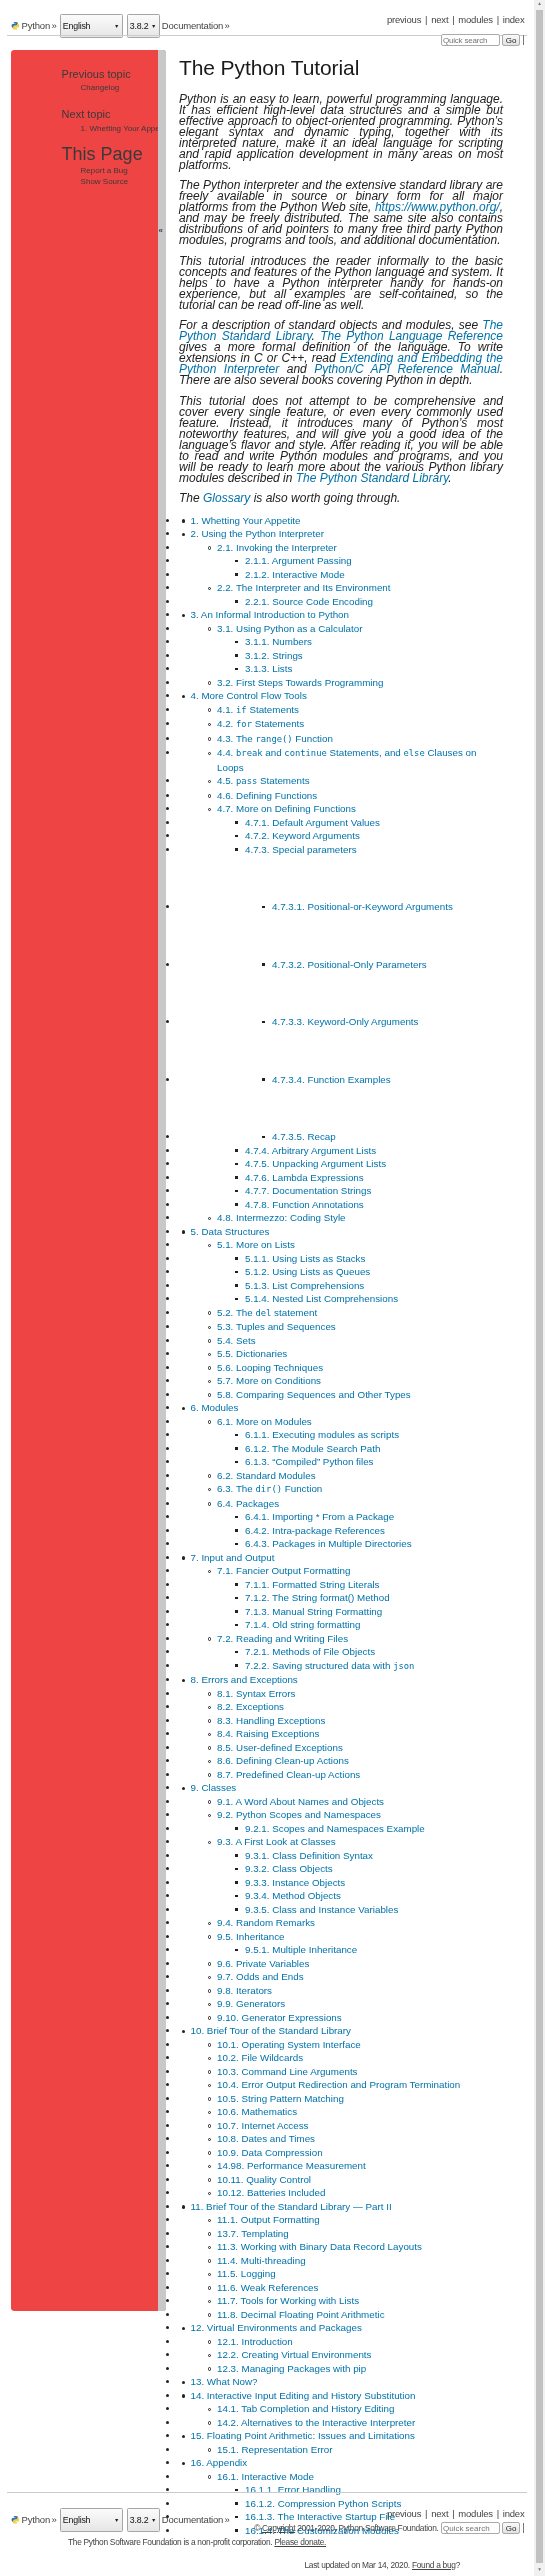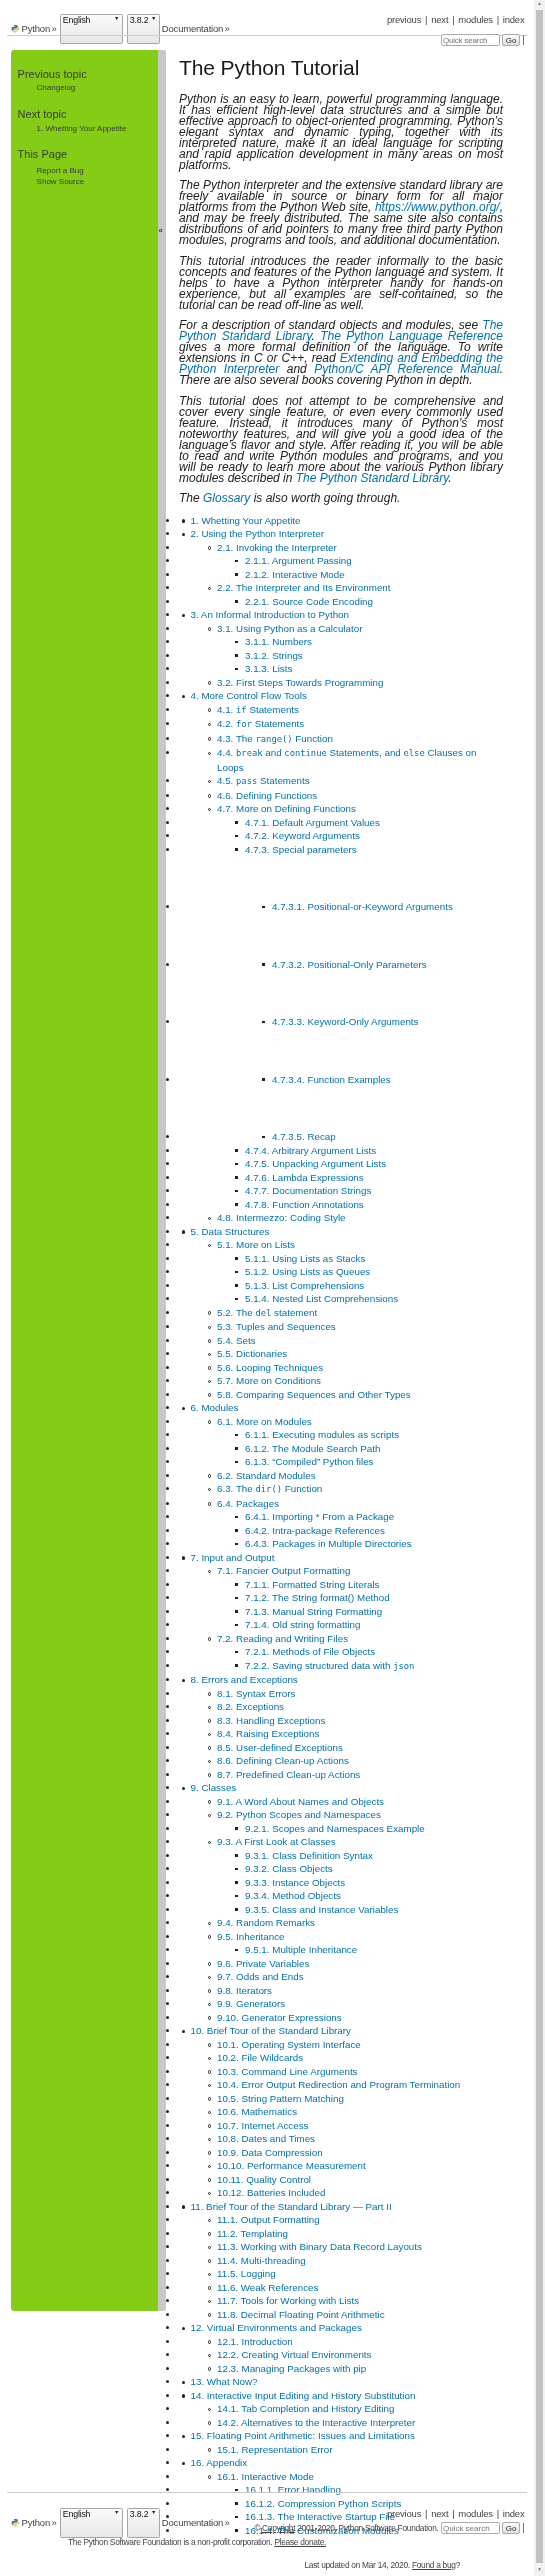--- a/index.html
+++ b/index.html
@@ -23,22 +23,22 @@
     margin: 0 6.8px;
     font-size: 9.5px;
     color: #444;
   }
   .related .left { position: absolute; left: 4px; top: 13.5px; display: flex; align-items: center; font-family: Liberation Sans, sans-serif; letter-spacing: -0.2px; }
   .related .right { position: absolute; right: 2.7px; top: 13.5px; font-family: "Liberation Sans", sans-serif; letter-spacing: -0.2px; }
   .related .right a, .related .left a { color: #444; }
   .related .sep { color: #444; margin: 0 1.4px; }
   .logo { width: 8.8px; height: 9.5px; display: inline-block; margin-right: 2px; position: relative; top: 0.7px; }
   .sel {
-    display: inline-flex; justify-content: space-between;
-    height: 30px; border: 0.7px solid #a6a6a6; border-radius: 1.4px;
+    display: inline-flex; align-items: center; justify-content: space-between;
+    height: 24px; border: 0.7px solid #a6a6a6; border-radius: 1.4px;
     background: linear-gradient(#fbfbfb, #e6e6e6);
     font-size: 8.8px; color: #111; padding: 0 2.7px 0 2px; margin: 0 2px;
   }
   .sel .arrow { font-size: 5.4px; color: #222; }
   .sel.lang { width: 63px; }
   .sel.ver { width: 33px; }
 
   .hr-top { position: absolute; left: 6.8px; right: 6.8px; top: 35px; height: 0.7px; background: #cccccc; }
 
   .search {
@@ -53,25 +53,25 @@
   .search .go {
     width: 17.6px; height: 12px; margin-left: 2.7px; border: 0.7px solid #aaa; border-radius: 2px;
     background: linear-gradient(#fafafa, #e2e2e2); font-size: 8px; color: #222;
     display: flex; align-items: center; justify-content: center;
   }
   .search .bar { width: 0.7px; height: 10.8px; background: #777; margin-left: 2.7px; }
 
   
   .sidebar {
     position: absolute; left: 10.8px; top: 50px; width: 155px; height: 2261px;
-    background: #84cc16; border-radius: 3.4px; overflow: hidden;
+    background: #ef4444; border-radius: 3.4px; overflow: hidden; padding-left: 44px;
   }
   .sidebar .inner { padding: 17.6px 6.8px 0 6.8px; width: 147px; }
   .sidebar h3 { font-size: 11px; font-weight: normal; color: #3a3a3a; margin: 0 0 1.4px 0; line-height: 13.5px; }
-  .sidebar h3.big { font-size: 11px; margin-top: 9.5px; }
+  .sidebar h3.big { font-size: 18px; margin-top: 9.5px; }
   .sidebar .item { font-size: 8px; color: #3a3a3a; margin-left: 19px; line-height: 11.5px; }
   .sidebar .item a { color: #3a3a3a; }
   .sidebar .group { margin-bottom: 14px; }
   .sidebar .collapser {
     position: absolute; right: 0; top: 0; width: 8px; height: 100%;
     background: #c8c8c8; color: #3a3a6a; font-size: 8px; text-align: center;
   }
   .sidebar .collapser span { position: absolute; top: 176px; left: 0.7px; font-weight: bold; }
 
   
@@ -281,26 +281,26 @@
         <li class="l1"><span class="b"></span><a href="#">10. Brief Tour of the Standard Library</a></li>
         <li class="l2"><span class="b"></span><a href="#">10.1. Operating System Interface</a></li>
         <li class="l2"><span class="b"></span><a href="#">10.2. File Wildcards</a></li>
         <li class="l2"><span class="b"></span><a href="#">10.3. Command Line Arguments</a></li>
         <li class="l2"><span class="b"></span><a href="#">10.4. Error Output Redirection and Program Termination</a></li>
         <li class="l2"><span class="b"></span><a href="#">10.5. String Pattern Matching</a></li>
         <li class="l2"><span class="b"></span><a href="#">10.6. Mathematics</a></li>
         <li class="l2"><span class="b"></span><a href="#">10.7. Internet Access</a></li>
         <li class="l2"><span class="b"></span><a href="#">10.8. Dates and Times</a></li>
         <li class="l2"><span class="b"></span><a href="#">10.9. Data Compression</a></li>
-        <li class="l2"><span class="b"></span><a href="#">10.10. Performance Measurement</a></li>
+        <li class="l2"><span class="b"></span><a href="#">14.98. Performance Measurement</a></li>
         <li class="l2"><span class="b"></span><a href="#">10.11. Quality Control</a></li>
         <li class="l2"><span class="b"></span><a href="#">10.12. Batteries Included</a></li>
         <li class="l1"><span class="b"></span><a href="#">11. Brief Tour of the Standard Library — Part II</a></li>
         <li class="l2"><span class="b"></span><a href="#">11.1. Output Formatting</a></li>
-        <li class="l2"><span class="b"></span><a href="#">11.2. Templating</a></li>
+        <li class="l2"><span class="b"></span><a href="#">13.7. Templating</a></li>
         <li class="l2"><span class="b"></span><a href="#">11.3. Working with Binary Data Record Layouts</a></li>
         <li class="l2"><span class="b"></span><a href="#">11.4. Multi-threading</a></li>
         <li class="l2"><span class="b"></span><a href="#">11.5. Logging</a></li>
         <li class="l2"><span class="b"></span><a href="#">11.6. Weak References</a></li>
         <li class="l2"><span class="b"></span><a href="#">11.7. Tools for Working with Lists</a></li>
         <li class="l2"><span class="b"></span><a href="#">11.8. Decimal Floating Point Arithmetic</a></li>
         <li class="l1"><span class="b"></span><a href="#">12. Virtual Environments and Packages</a></li>
         <li class="l2"><span class="b"></span><a href="#">12.1. Introduction</a></li>
         <li class="l2"><span class="b"></span><a href="#">12.2. Creating Virtual Environments</a></li>
         <li class="l2"><span class="b"></span><a href="#">12.3. Managing Packages with pip</a></li>

